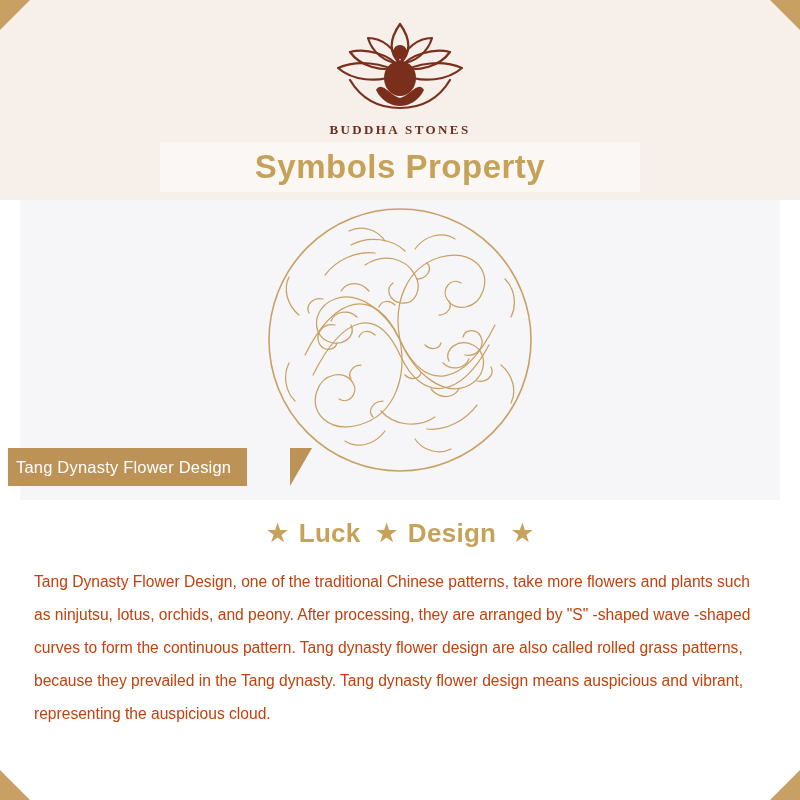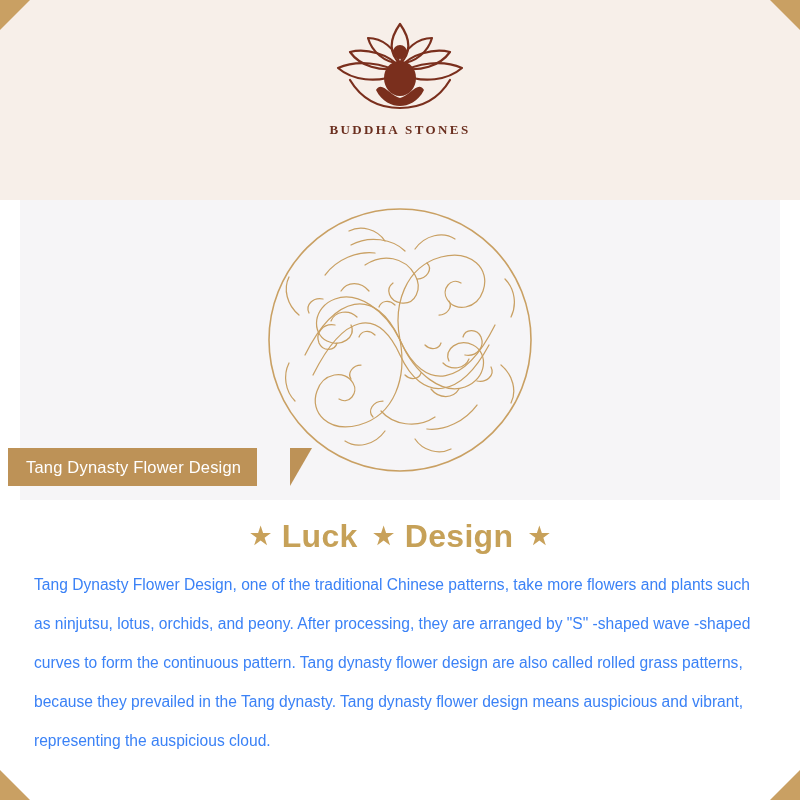--- a/index.html
+++ b/index.html
@@ -129,21 +129,21 @@
 
   
   .ribbon {
     position: absolute;
     left: 8px;
     top: 448px;
     height: 38px;
     background: #bd9257;
     display: flex;
     align-items: center;
-    padding: 0 16px 0 18px;
+    padding: 0 16px 0 8px;
     z-index: 7;
   }
   .ribbon-text {
     color: #ffffff;
     font-size: 16.5px;
     font-weight: 500;
     letter-spacing: 0.2px;
     white-space: nowrap;
   }
   .ribbon-tail {
@@ -172,35 +172,35 @@
     display: flex;
     align-items: center;
     gap: 9px;
   }
   .kw-star {
     color: #c8a15a;
     font-size: 27px;
     line-height: 1;
   }
   .kw-label {
-    font-size: 32px;
+    font-size: 26px;
     font-weight: bold;
     color: #c6a158;
     letter-spacing: 0.3px;
   }
 
   
   .body-copy {
     position: absolute;
     top: 565px;
     left: 34px;
     width: 736px;
     font-size: 15.6px;
-    line-height: 39px;
-    color: #3b82f6;
+    line-height: 33px;
+    color: #c2410c;
     text-align: left;
   }
 
   
   .bottom-strip {
     position: absolute;
     left: 0;
     bottom: 0;
     width: 800px;
     height: 30px;
@@ -243,20 +243,23 @@
       <g fill="#7a2f1d">
 
         <circle cx="90" cy="34" r="7"></circle>
         <path d="M90 43 C80 43 74 51 74 60 C74 70 81 78 90 78 C99 78 106 70 106 60 C106 51 100 43 90 43 Z"></path>
         <path d="M66 72 C72 62 80 78 90 80 C100 78 108 62 114 72 C108 84 98 88 90 88 C82 88 72 84 66 72 Z"></path>
       </g>
     </svg>
     <div class="logo-text">BUDDHA STONES</div>
   </div>
 
+  <div class="title-strip">
+    <div class="title">Symbols Property</div>
+  </div>
 
   <svg class="medallion" viewBox="0 0 270 270">
     <defs>
       <clipPath id="circleClip">
         <circle cx="135" cy="135" r="131"></circle>
       </clipPath>
     </defs>
     <circle cx="135" cy="135" r="131" fill="none" stroke="#c9a063" stroke-width="1.6"></circle>
     <g clip-path="url(#circleClip)" fill="none" stroke="#c9a063" stroke-width="1.25" stroke-linecap="round">
 

